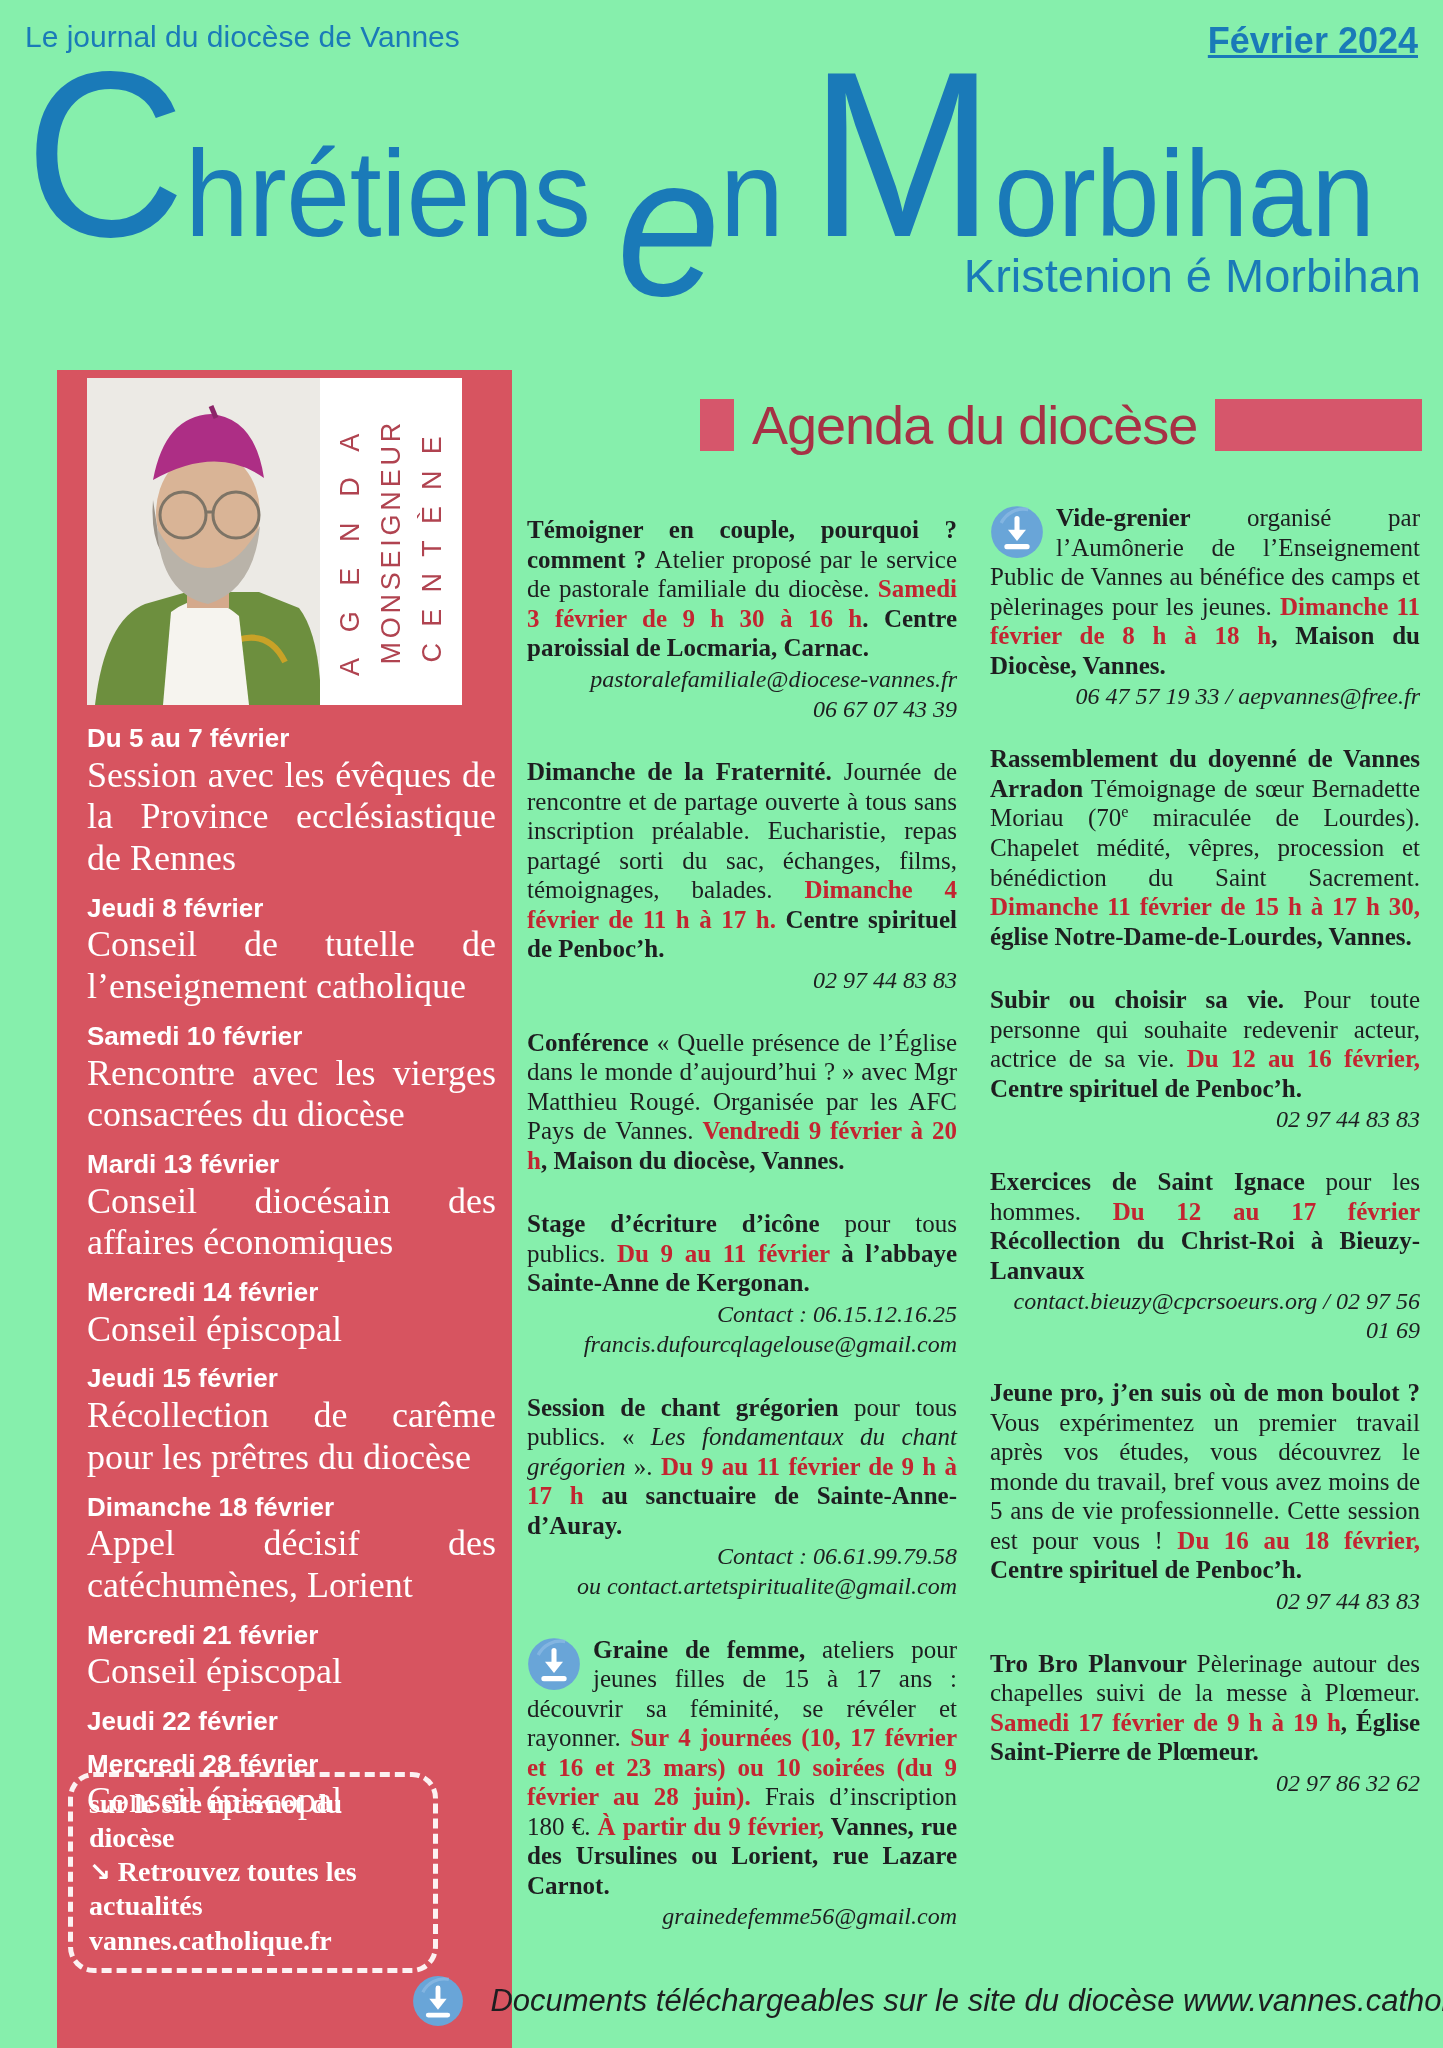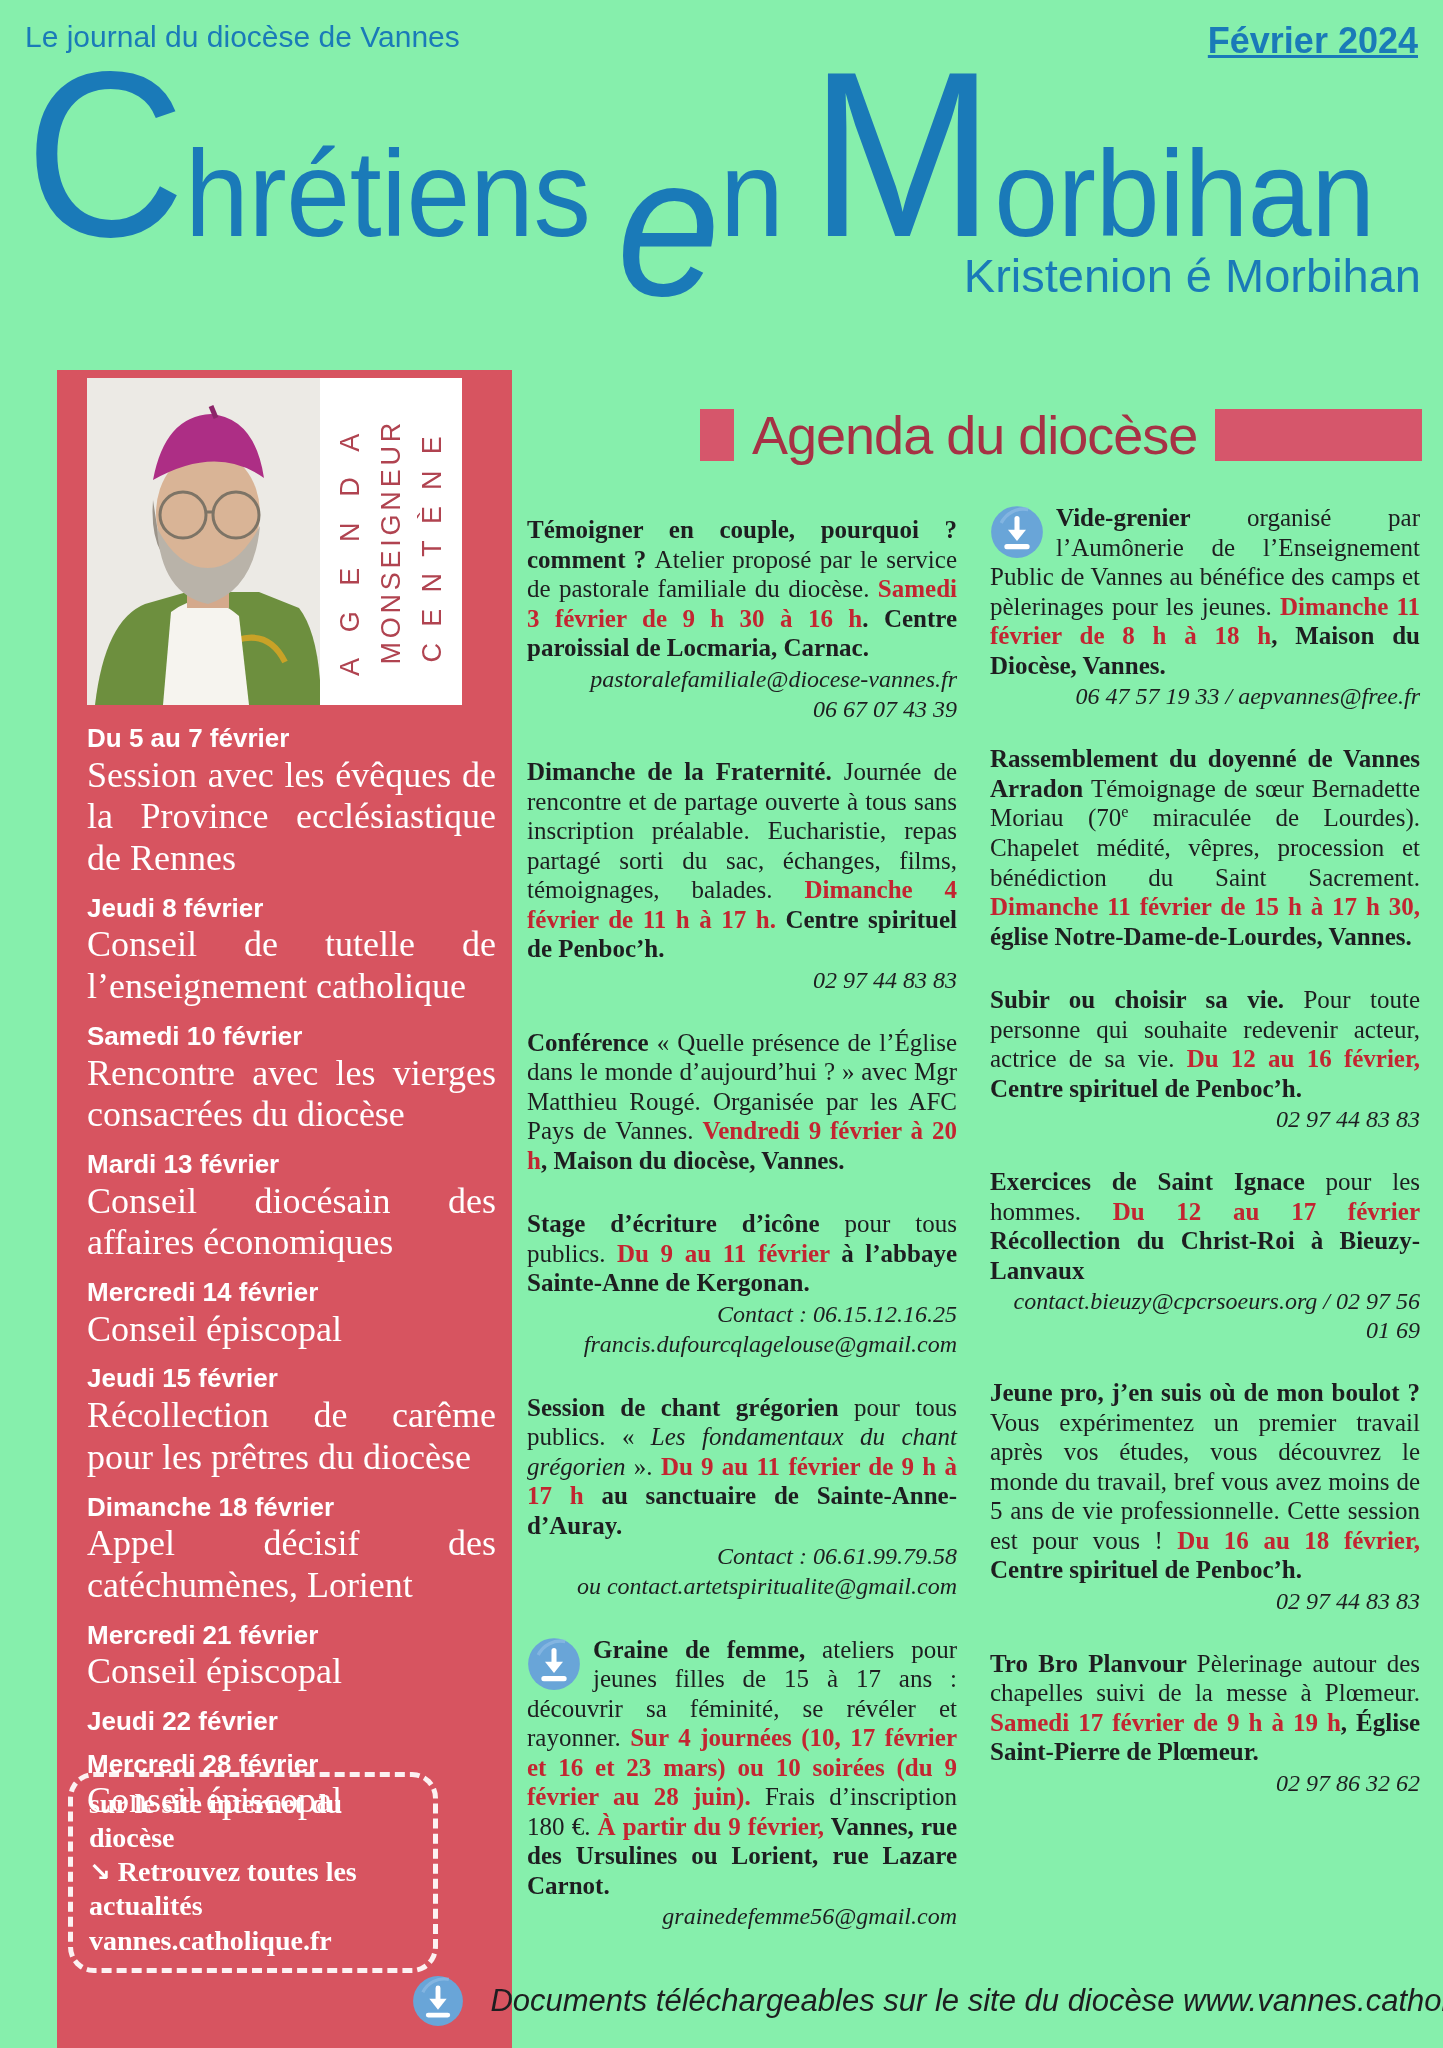--- a/index.html
+++ b/index.html
@@ -39,21 +39,21 @@
   .event-date{margin:14px 0 2px 0;font-family:"Liberation Sans", sans-serif;
               font-size:26px;font-weight:bold;line-height:1.1;}
   .event-desc{margin:0;font-size:36px;line-height:1.16;text-align:justify;}
 
   .promo-box{position:absolute;left:11px;top:1402px;width:370px;box-sizing:border-box;
              border:5px dashed rgba(255,255,255,0.92);border-radius:26px;
              padding:10px 16px;color:#fff;font-weight:bold;font-size:28px;line-height:1.22;}
   .promo-line .arrow{font-family:"DejaVu Sans", sans-serif;font-size:26px;}
 
   
-  .agenda-title{position:absolute;left:700px;top:408px;width:722px;height:54px;
+  .agenda-title{position:absolute;left:700px;top:398px;width:722px;height:54px;
                 display:flex;align-items:center;}
   .t-square{width:34px;height:52px;background:#d6556b;background:#d6566b;}
   .t-text{margin:0 18px;font-family:"Liberation Sans", sans-serif;font-size:54px;
           color:#a63245;letter-spacing:-1px;white-space:nowrap;}
   .t-bar{flex:1;height:52px;background:#d6566b;}
 
   .col{position:absolute;font-size:25px;line-height:1.18;}
   .col1{left:527px;top:515px;width:430px;}
   .col2{left:990px;top:503px;width:430px;}
   .item{margin-bottom:34px;text-align:justify;}

